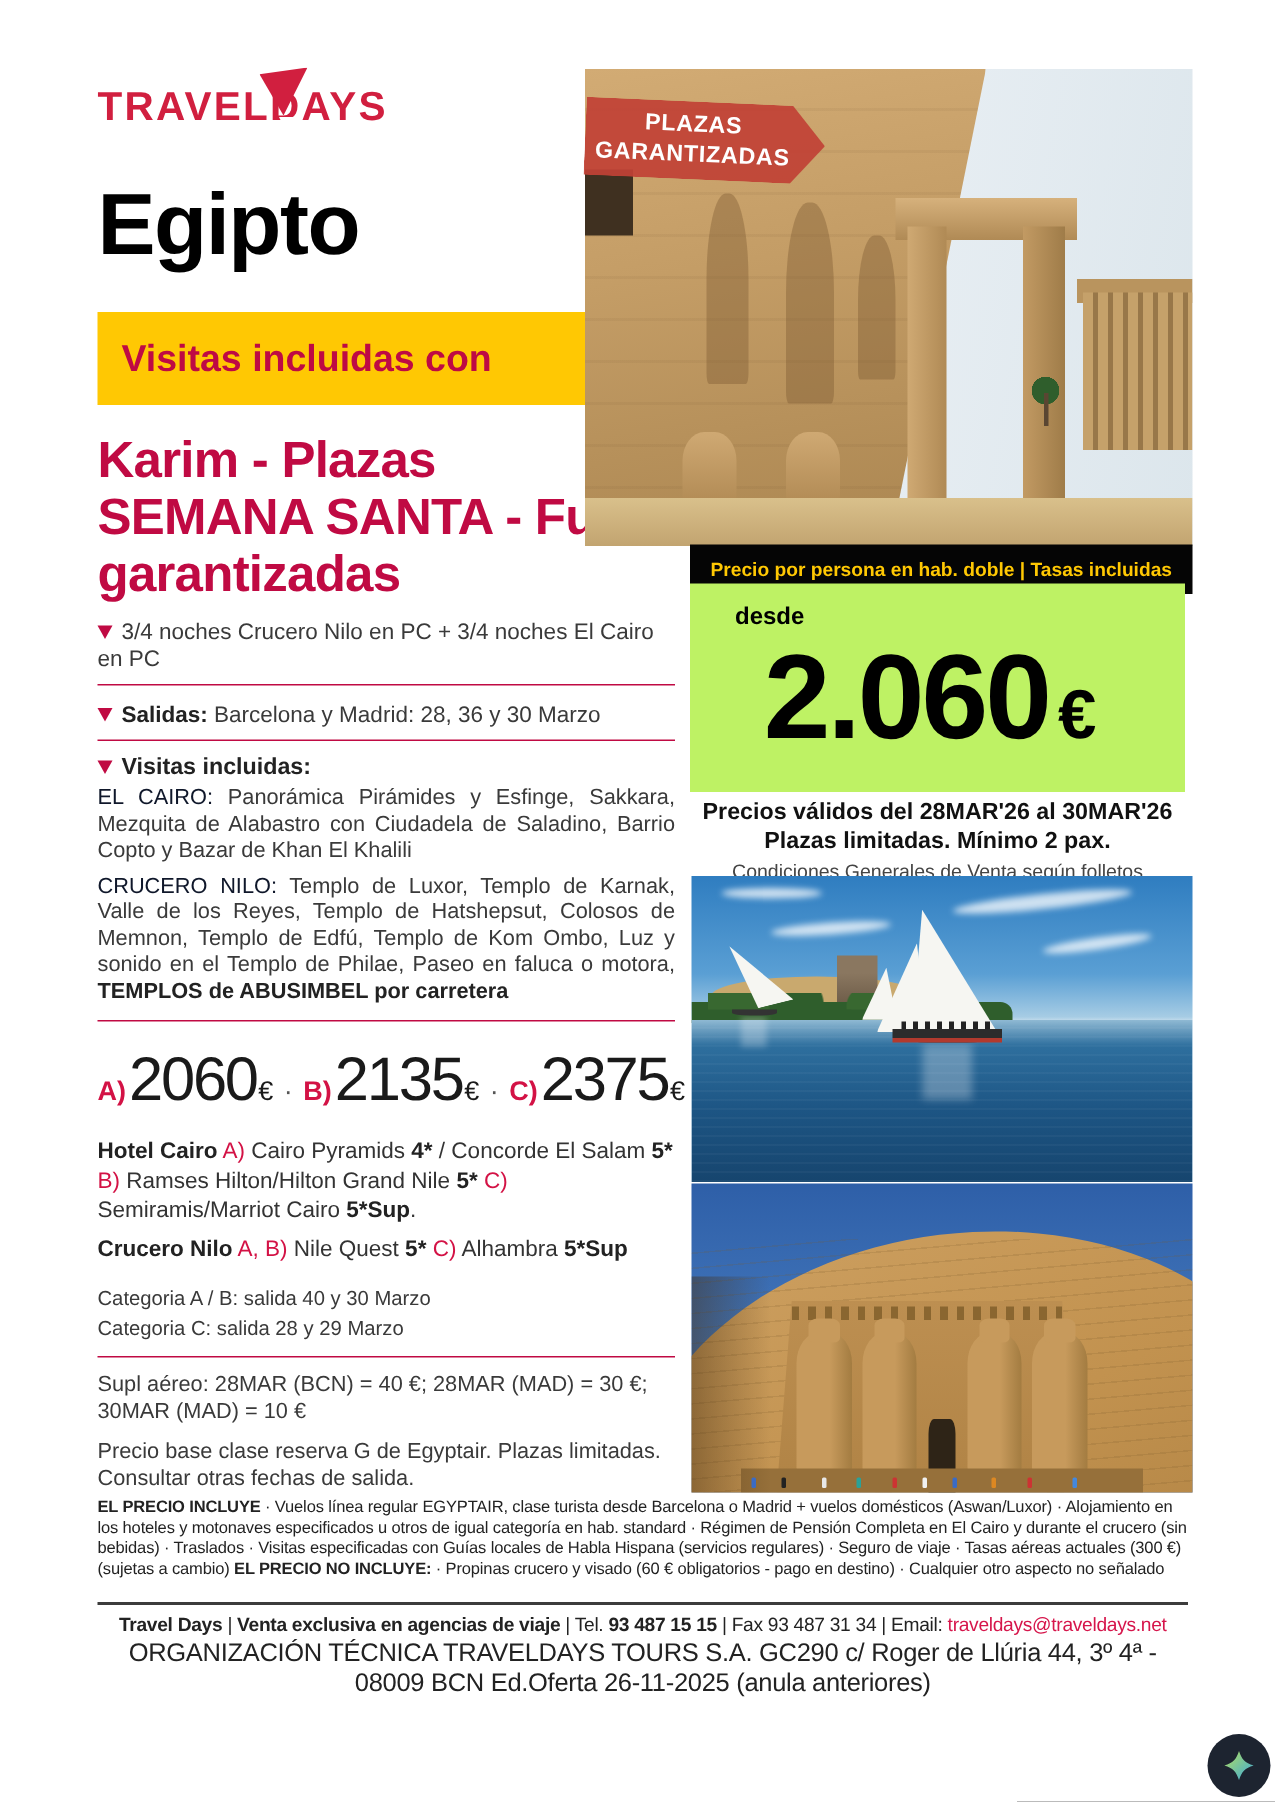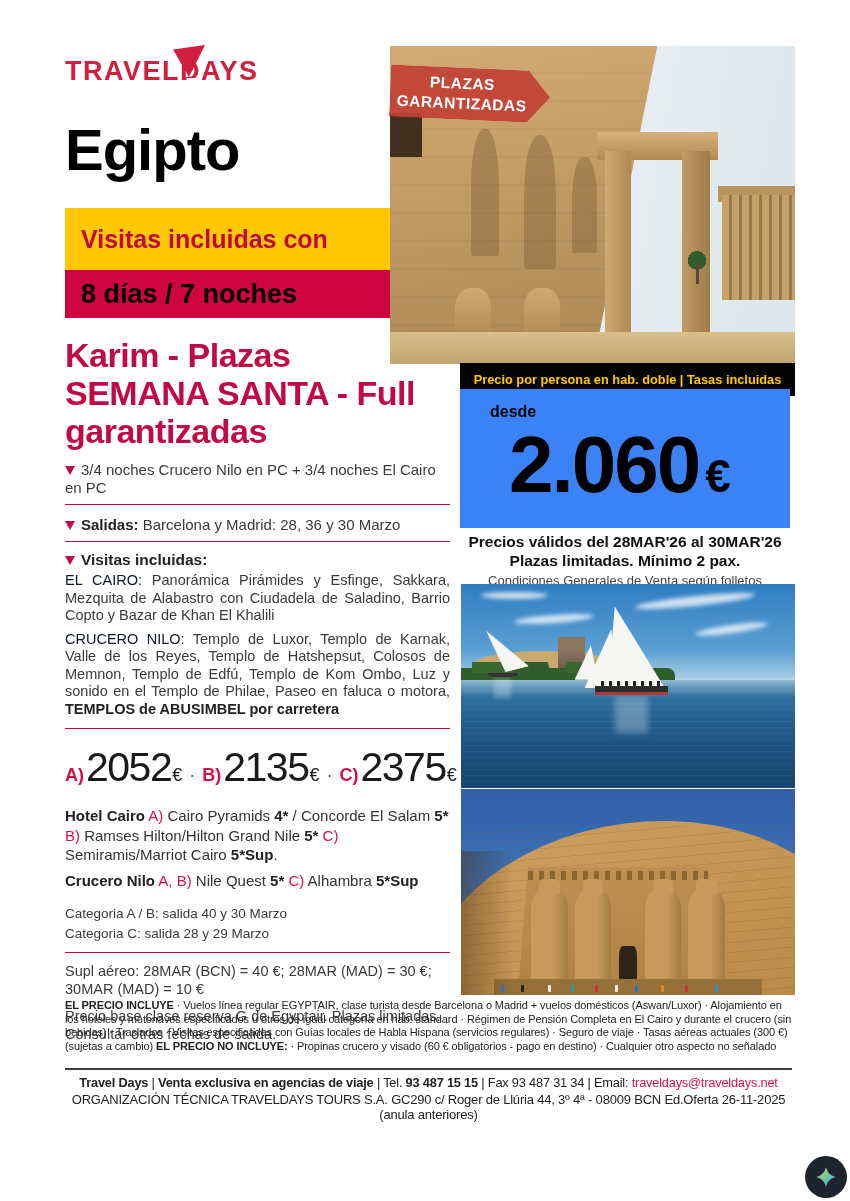--- a/index.html
+++ b/index.html
@@ -57,21 +57,21 @@
   .cats div{margin-top:2px;}
 
   .small-para{font-size:14.5px;line-height:18px;margin-top:9px;color:#3a3a3a;}
 
   .fine-print{position:absolute;left:65px;top:999px;width:732px;font-size:11px;line-height:13.6px;
               color:#222;letter-spacing:-0.1px;}
 
   .footer{position:absolute;left:65px;top:1068px;width:727px;border-top:2px solid #3c3c3c;
           text-align:center;color:#222;}
   .footer .l1{margin-top:5px;font-size:12.8px;letter-spacing:-0.2px;}
-  .footer .l2{margin-top:2px;font-size:13px;letter-spacing:-0.2px;}
+  .footer .l2{margin-top:2px;font-size:17px;letter-spacing:-0.2px;}
   .footer .red{color:#D6154B;text-decoration:none;}
 
   
   .photo{position:absolute;overflow:hidden;}
   .photo *{position:absolute;}
 
   
   .photo1{left:390px;top:46px;width:405px;height:318px;
           background:linear-gradient(100deg,#ccd8e1 0%,#e6edf2 55%,#dce6ec 100%);}
   .p1-wall{left:0;top:0;width:66%;height:100%;
@@ -98,21 +98,21 @@
   .badge{position:absolute;left:390px;top:68px;width:160px;height:52px;
          background:rgba(193,66,54,.93);clip-path:polygon(0 0,86% 0,100% 50%,86% 100%,0 100%);
          transform:rotate(2.5deg);display:flex;flex-direction:column;justify-content:center;
          align-items:center;padding-right:16px;box-sizing:border-box;}
   .badge div{color:#fff;font-weight:700;font-size:15.5px;line-height:20px;letter-spacing:0.5px;}
 
   
   .black-bar{position:absolute;left:460px;top:363px;width:335px;height:33px;background:#050505;
              display:flex;align-items:center;justify-content:center;}
   .black-bar span{color:#FFC803;font-weight:700;font-size:12.8px;}
-  .price-box{position:absolute;left:460px;top:389px;width:330px;height:139px;background:#3b82f6;}
+  .price-box{position:absolute;left:460px;top:389px;width:330px;height:139px;background:#bef264;}
   .price-box .desde{position:absolute;left:30px;top:14px;color:#000;font-weight:700;font-size:16px;}
   .price-box .amount-row{position:absolute;left:0;right:10px;top:30px;text-align:center;white-space:nowrap;}
   .price-box .amount{color:#000;font-weight:700;font-size:80px;letter-spacing:-2px;}
   .price-box .cur{color:#000;font-weight:700;font-size:46px;margin-left:6px;}
 
   .validity{position:absolute;left:455px;top:532px;width:340px;text-align:center;}
   .validity .v1{font-weight:700;font-size:15.5px;line-height:19px;color:#111;}
   .validity .v3{font-size:13px;color:#444;margin-top:3px;}
 
   
@@ -178,23 +178,20 @@
     <div class="logo">
       <span>TRAVEL</span><span class="logo-d"><span class="logo-tri"></span><span class="logo-tri-inner"></span><span>D</span></span><span>AYS</span>
     </div>
 
     <div class="egipto">Egipto</div>
 
     <div class="yellow-box">
       <div>Visitas incluidas con</div>
     </div>
 
-    <div class="red-box">
-      <span>8 días / 7 noches</span>
-    </div>
 
     <div class="headline">
       <div>Karim - Plazas</div>
       <div>SEMANA SANTA - Full</div>
       <div>garantizadas</div>
     </div>
 
     <div class="body-line">
       <span class="tri"></span><span>3/4 noches Crucero Nilo en PC + 3/4 noches El Cairo en PC</span>
     </div>
@@ -207,21 +204,21 @@
 
     <div class="visitas-head">
       <span class="tri"></span><span>Visitas incluidas:</span>
     </div>
     <div class="para rich"><span class="redb">EL CAIRO:</span><span> Panorámica Pirámides y Esfinge, Sakkara, Mezquita de Alabastro con Ciudadela de Saladino, Barrio Copto y Bazar de Khan El Khalili</span></div>
     <div class="para second rich"><span class="redb">CRUCERO NILO:</span><span> Templo de Luxor,  Templo de Karnak, Valle de los Reyes,  Templo de Hatshepsut,  Colosos de Memnon,  Templo de Edfú,  Templo de Kom Ombo, Luz y sonido en el Templo de Philae,  Paseo en faluca o motora, </span><span class="b">TEMPLOS de ABUSIMBEL por carretera</span></div>
     <hr class="red2">
 
     <div class="price-row">
       <span class="tag">A)</span>
-      <span class="val">2052</span>
+      <span class="val">2060</span>
       <span class="eur">€</span>
       <span class="dot">·</span>
       <span class="tag">B)</span>
       <span class="val">2135</span>
       <span class="eur">€</span>
       <span class="dot">·</span>
       <span class="tag">C)</span>
       <span class="val">2375</span>
       <span class="eur">€</span>
     </div>

